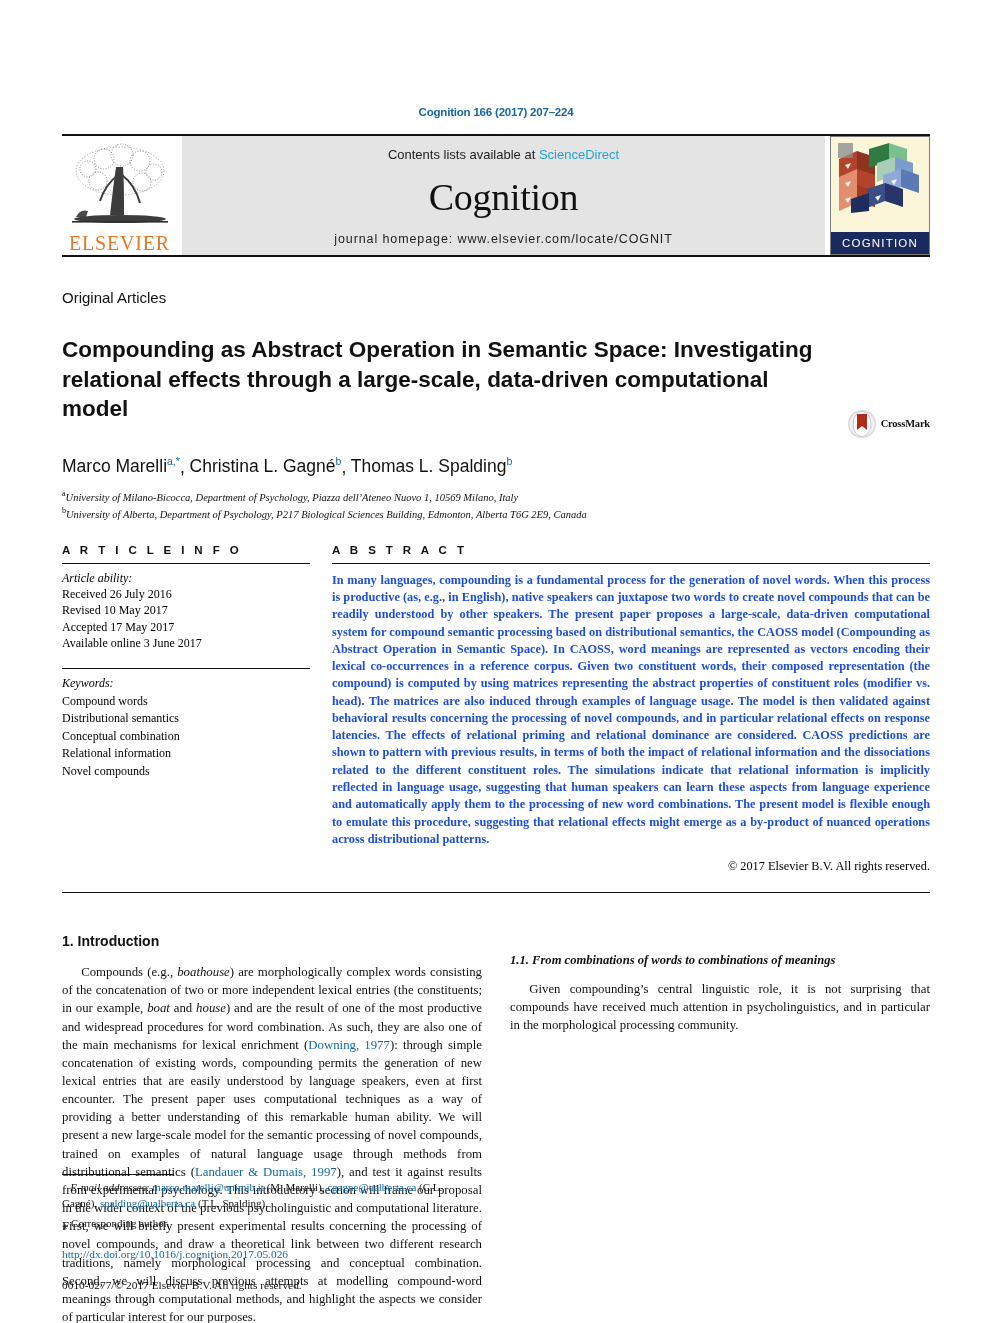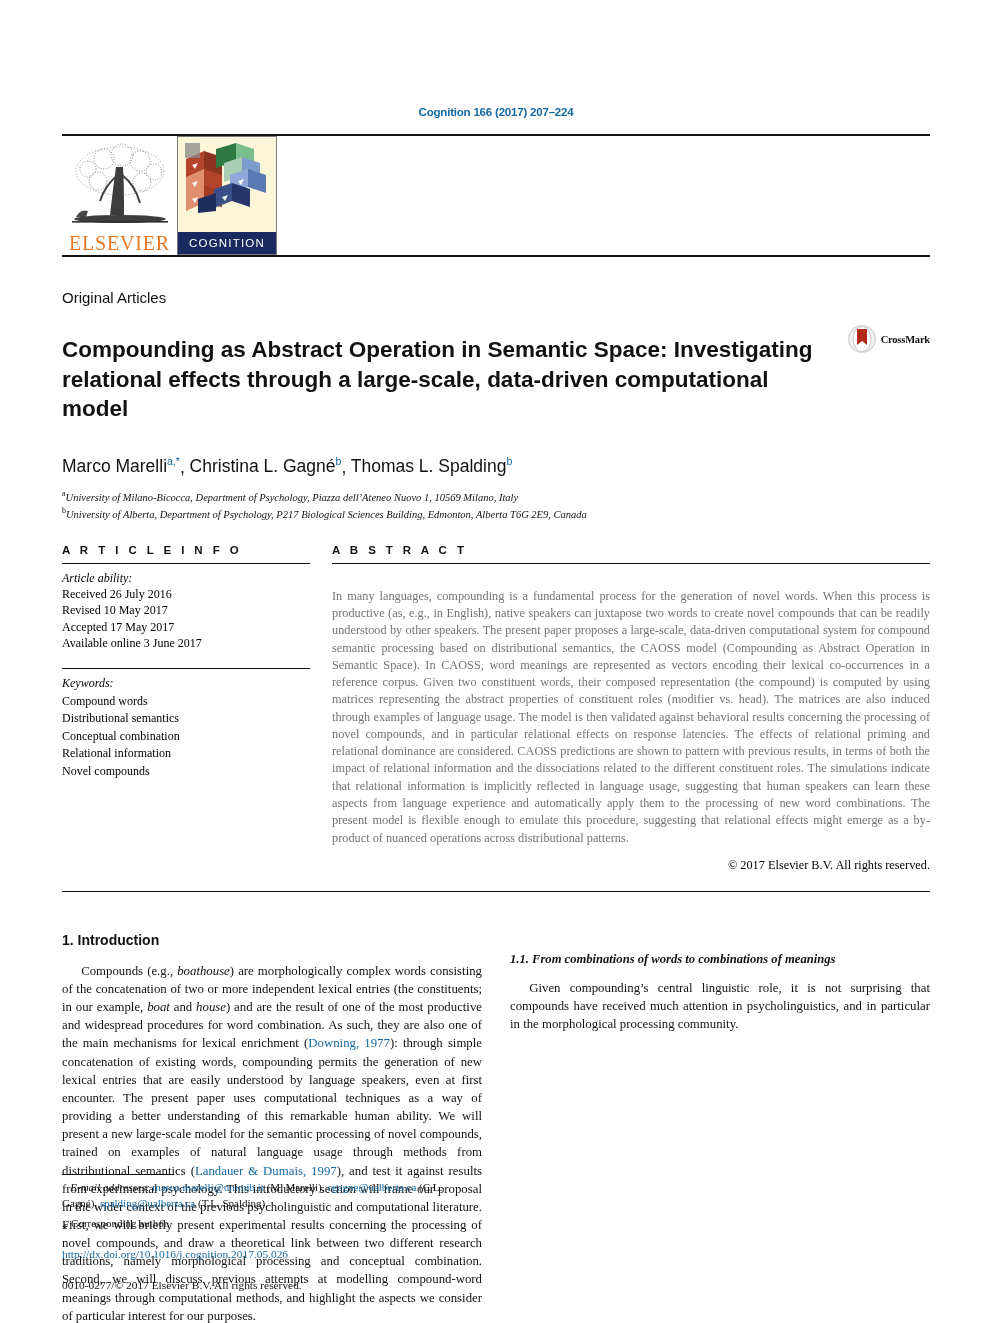--- a/index.html
+++ b/index.html
@@ -124,21 +124,21 @@
   }
   .masthead-rule-bottom { border-top: 2px solid #111; }
 
   
   .section-kind {
     font-family: "Liberation Sans", sans-serif;
     font-size: 15px;
     color: #111;
     margin-top: 32px;
   }
-  .title-row { display: flex; align-items: flex-start; margin-top: 14px; }
+  .title-row { display: flex; align-items: flex-end; margin-top: 14px; }
   .title {
     font-family: "Liberation Sans", sans-serif;
     font-size: 22.5px;
     line-height: 1.31;
     color: #111;
     flex: 1 1 auto;
     padding-right: 14px;
   }
   .crossmark {
     flex: 0 0 auto;
@@ -186,25 +186,26 @@
     letter-spacing: 3.4px;
     color: #111;
   }
   .thin-rule { border-top: 1.6px solid #111; margin-top: 7px; }
   .hist { margin-top: 6px; font-size: 12px; line-height: 1.36; }
   .hist .lbl { font-style: italic; }
   .kw-rule { border-top: 1.6px solid #111; margin-top: 17px; }
   .kw { margin-top: 6px; font-size: 12px; line-height: 1.46; }
   .kw .lbl { font-style: italic; }
   .abstract {
-    margin-top: 24px;
+    margin-top: 8px;
     font-size: 12.3px;
     line-height: 1.405;
     text-align: justify;
-    color: #737373;
+    color: #1d4ed8;
+    font-weight: bold;
   }
   .copyline { text-align: right; margin-top: 11px; font-size: 12.3px; }
   .abs-bottom-rule { border-top: 1.6px solid #111; margin-top: 18px; }
 
   
   .body-cols {
     display: flex;
     margin-top: 40px;
     gap: 28px;
   }
@@ -284,20 +285,27 @@
             <path d="M54 34 C62 40 68 48 72 62" stroke="#3d3d3d" stroke-width="2" fill="none"></path>
             <path d="M20 70 C14 68 10 72 8 76 L18 76 Z" fill="#4a4a4a"></path>
             <ellipse cx="52" cy="78" rx="46" ry="4" fill="#3d3d3d"></ellipse>
           </g>
           <rect x="4" y="80" width="96" height="1.6" fill="#2e2e2e"></rect>
         </svg>
       </div>
       <div class="elsevier-word">ELSEVIER</div>
     </div>
 
+    <div class="sd-panel">
+      <div class="sd-line">
+        <span>Contents lists available at </span><span class="sd-link">ScienceDirect</span>
+      </div>
+      <div class="journal-name">Cognition</div>
+      <div class="homepage">journal homepage: www.elsevier.com/locate/COGNIT</div>
+    </div>
 
     <div class="cover-box">
       <div class="cover-art">
         <svg width="98" height="76" viewBox="0 0 98 76">
           <g>
             <polygon points="8,22 26,14 26,34 8,44" fill="#b3432b"></polygon>
             <polygon points="26,14 44,20 44,40 26,34" fill="#8d3420"></polygon>
             <polygon points="8,40 26,32 26,50 8,60" fill="#e08e6e"></polygon>
             <polygon points="26,32 44,38 44,55 26,50" fill="#b3432b"></polygon>
             <polygon points="8,56 26,48 26,66 8,74" fill="#e08e6e"></polygon>

